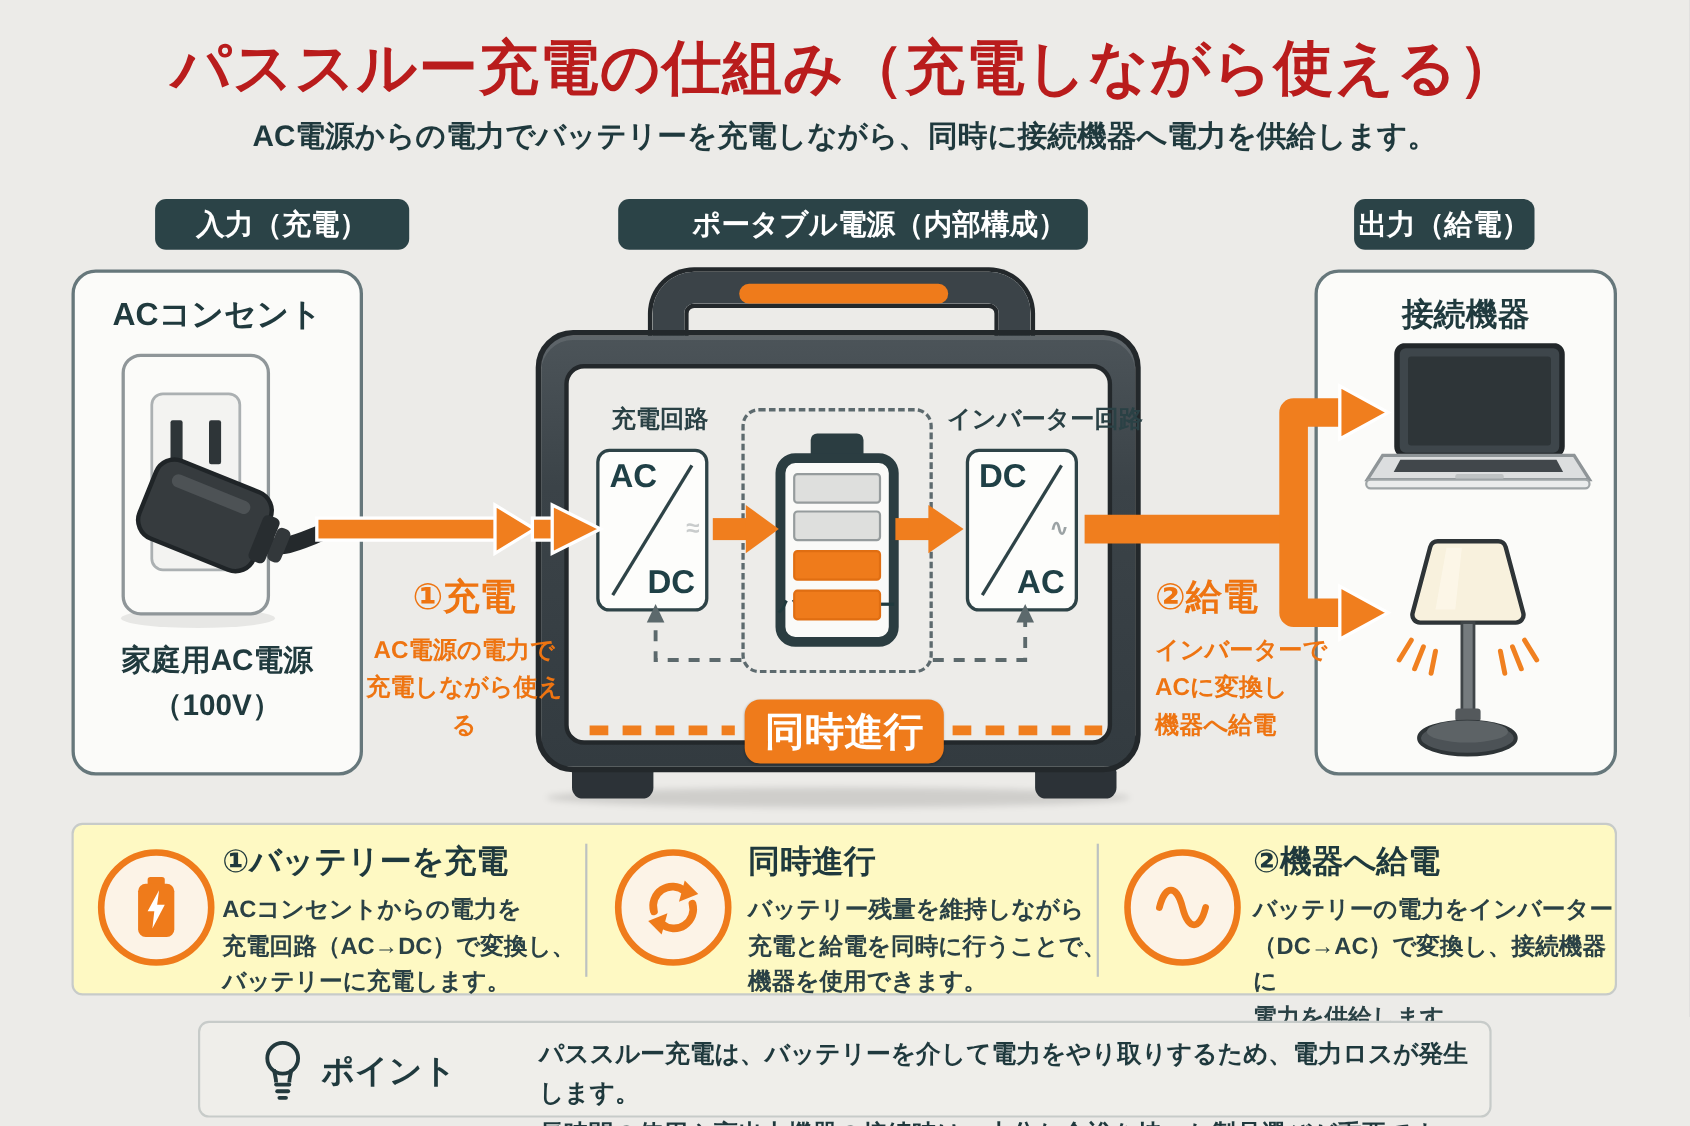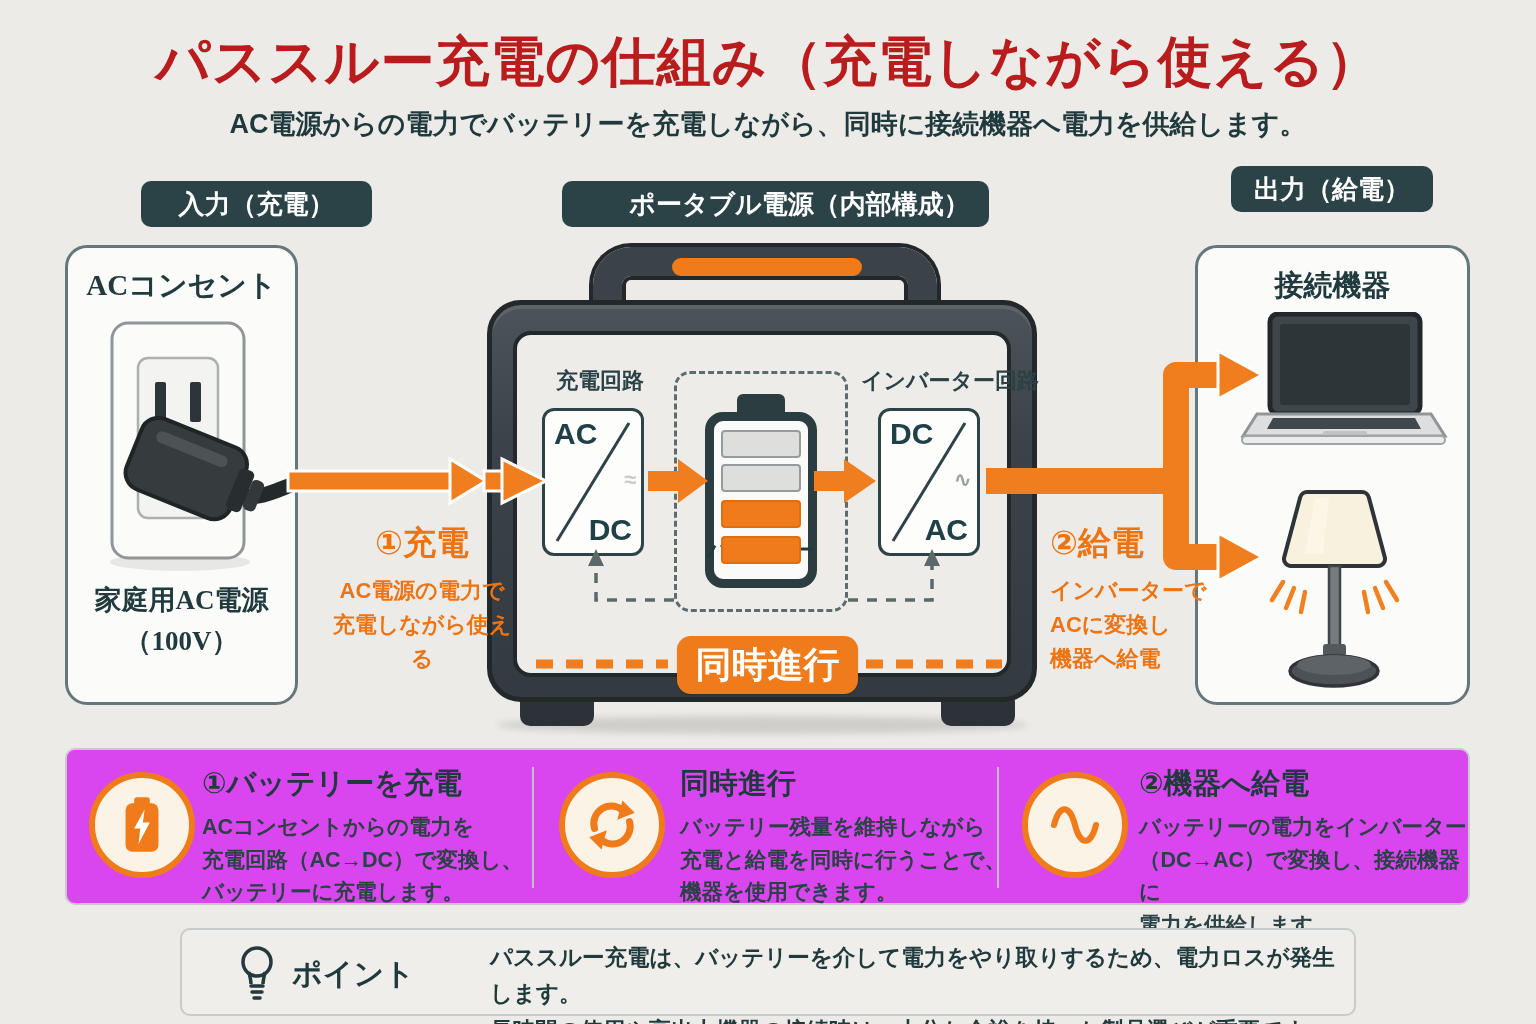--- a/index.html
+++ b/index.html
@@ -11,24 +11,24 @@
   }
   .abs{position:absolute;}
   
   .title{top:26px;left:0;right:0;text-align:center;font-size:54px;font-weight:800;color:#b91c1c;letter-spacing:1px;z-index:6;}
   .subtitle{top:106px;left:0;right:0;text-align:center;font-size:27px;font-weight:700;color:#1F393D;z-index:6;}
   
   .sec-badge{height:46px;background:#2B4347;color:#FFFFFF;border-radius:10px;
     display:flex;align-items:center;justify-content:center;font-size:26px;font-weight:700;z-index:6;}
   .badge-input{left:97px;top:181px;width:231px;margin-left:44px;}
   .badge-station{left:562px;top:181px;width:379px;padding-left:48px;}
-  .badge-output{left:1231px;top:166px;width:202px;}
+  .badge-output{left:1231px;top:181px;width:164px;}
   
   .side-panel{top:245px;height:460px;background:#FBFBF9;border:3px solid #66777B;border-radius:22px;z-index:1;box-sizing:border-box;}
-  .panel-input{left:65px;width:233px;font-family:Liberation Serif, serif;}
+  .panel-input{left:65px;width:265px;}
   .panel-output{left:1195px;width:275px;}
   .panel-title{top:18px;left:0;right:0;text-align:center;font-size:29px;font-weight:800;color:#203A3E;}
   .outlet-caption{top:332px;left:0;right:0;text-align:center;font-size:27px;font-weight:800;color:#203A3E;line-height:1.5;}
   
   .station-shadow{left:497px;top:716px;width:530px;height:18px;background:rgba(0,0,0,0.12);border-radius:50%;filter:blur(3px);z-index:1;}
   .foot{top:698px;width:74px;height:28px;background:#2C3237;border-radius:4px 4px 10px 10px;z-index:1;}
   .foot-l{left:520px;} .foot-r{left:941px;}
   .handle-band{left:593px;top:247px;width:344px;height:110px;border:29px solid #3B4348;border-bottom:none;
     border-radius:38px 38px 0 0;box-sizing:border-box;z-index:2;
     box-shadow:0 0 0 4px #23282B, inset 0 0 0 4px #23282B;}
@@ -63,21 +63,21 @@
   .ann-supply{left:1050px;top:521px;width:175px;text-align:left;}
   .ann-title{font-size:33px;font-weight:800;}
   .ann-lines{margin-top:8px;font-size:22px;font-weight:700;line-height:1.55;}
   .ann-lines span{display:block;}
   
   .overlay{left:0;top:0;z-index:5;pointer-events:none;}
   
   .laptop{left:1237px;top:312px;z-index:2;}
   .lamp{left:1255px;top:486px;z-index:2;}
   
-  .info-row{left:65px;top:748px;width:1405px;height:157px;background:#d946ef;border:2px solid #C7CBC9;border-radius:10px;box-sizing:border-box;z-index:1;}
+  .info-row{left:65px;top:748px;width:1405px;height:157px;background:#fef9c3;border:2px solid #C7CBC9;border-radius:10px;box-sizing:border-box;z-index:1;}
   .info-divider{top:17px;width:2px;height:121px;background:#BDC2C1;}
   .div1{left:465px;} .div2{left:930px;}
   .icon-circle{top:22px;width:106px;height:106px;border-radius:50%;background:#FCF3E7;border:6px solid #EF7B1B;box-sizing:border-box;
     display:flex;align-items:center;justify-content:center;}
   .ic1{left:22px;} .ic2{left:492px;} .ic3{left:955px;}
   .card-text{top:14px;}
   .ct1{left:135px;} .ct2{left:613px;} .ct3{left:1072px;}
   .card-title{font-size:29px;font-weight:800;color:#1F393D;}
   .card-lines{margin-top:7px;font-size:21.5px;font-weight:600;color:#2A4145;line-height:1.52;}
   .card-lines span{display:block;}

